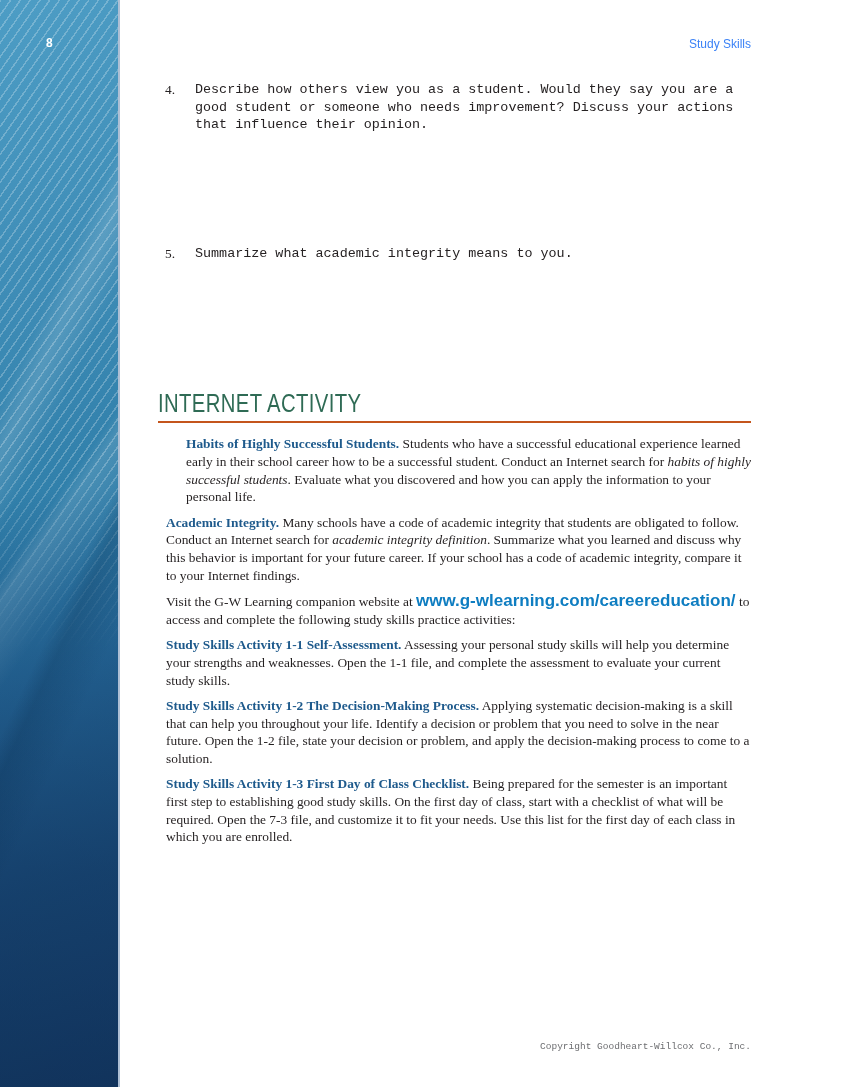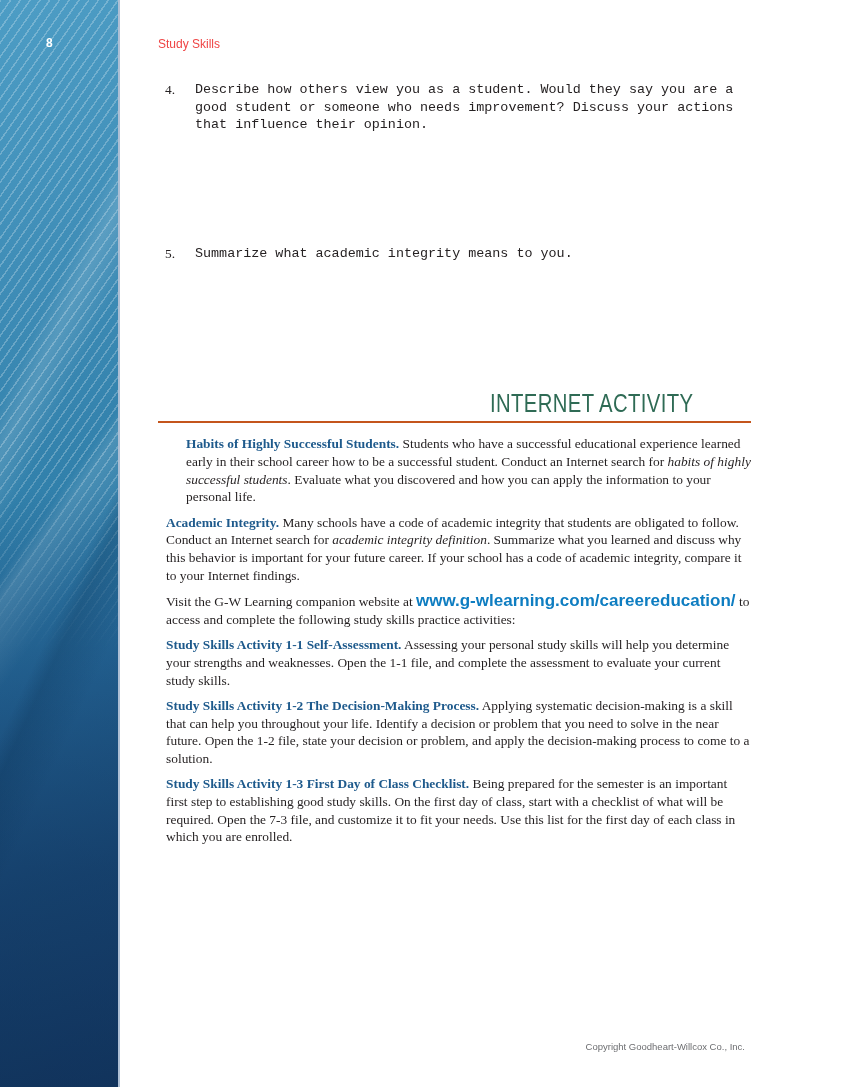--- a/index.html
+++ b/index.html
@@ -33,56 +33,56 @@
   }
   .page-num{
     position:absolute;left:46px;top:36px;z-index:2;
     font-family:"Liberation Sans","DejaVu Sans",sans-serif;
     font-size:12px;font-weight:bold;color:#ffffff;
   }
 
   
   .content{position:absolute;left:158px;top:0;width:593px;}
   .running-head{
-    padding-top:37px;
+    padding-top:37px;text-align:right;
     font-family:"Liberation Sans","DejaVu Sans",sans-serif;
-    font-size:12px;color:#ef4444;line-height:14px;
+    font-size:12px;color:#3b82f6;line-height:14px;
   }
 
   .question{display:flex;font-size:13.4px;line-height:17.6px;color:#262223;}
   .q4{margin-top:30px;}
   .q5{margin-top:111px;}
   .qnum{width:37px;flex:0 0 37px;padding-left:7px;box-sizing:border-box;}
   .qtext{flex:1;font-family:Liberation Mono, monospace;}
 
   .sec-heading{
     font-family:"Liberation Sans","DejaVu Sans",sans-serif;
     font-size:26px;line-height:26px;color:#2f6b55;font-weight:400;
-    border-bottom:2px solid #c4551c;padding-bottom:5px;text-align:right;
+    border-bottom:2px solid #c4551c;padding-bottom:5px;
   }
   .sec-heading .squeeze{
     display:inline-block;transform:scaleX(.78);transform-origin:0 60%;
     letter-spacing:.5px;white-space:nowrap;
   }
   .h-internet{margin-top:128px;}
   .h-skills{margin-top:26px;}
 
   .para{margin:0;font-size:13.4px;line-height:17.6px;color:#231f20;}
   .para + .para{margin-top:8px;margin-left:8px;}
   .first-after-rule{margin-top:12px;margin-left:28px;}
   .lead{color:#1e5a8c;font-weight:bold;}
   .para em{font-style:italic;}
   .url{
     font-family:"Liberation Sans","DejaVu Sans",sans-serif;
     font-size:17px;font-weight:bold;color:#0e7dc1;text-decoration:none;
   }
 
   .footer{
-    position:absolute;left:152px;top:1041px;width:593px;text-align:right;
-    font-family:Liberation Sans, sans-serif;
+    position:absolute;left:158px;top:1041px;width:593px;text-align:right;
+    font-family:Liberation Mono, monospace;
     font-size:9.5px;color:#6d6e71;
   }
 </style>
 </head>
 <body>
 
 <div class="sidebar"></div>
 <div class="page-num">8</div>
 
 <div class="content">

